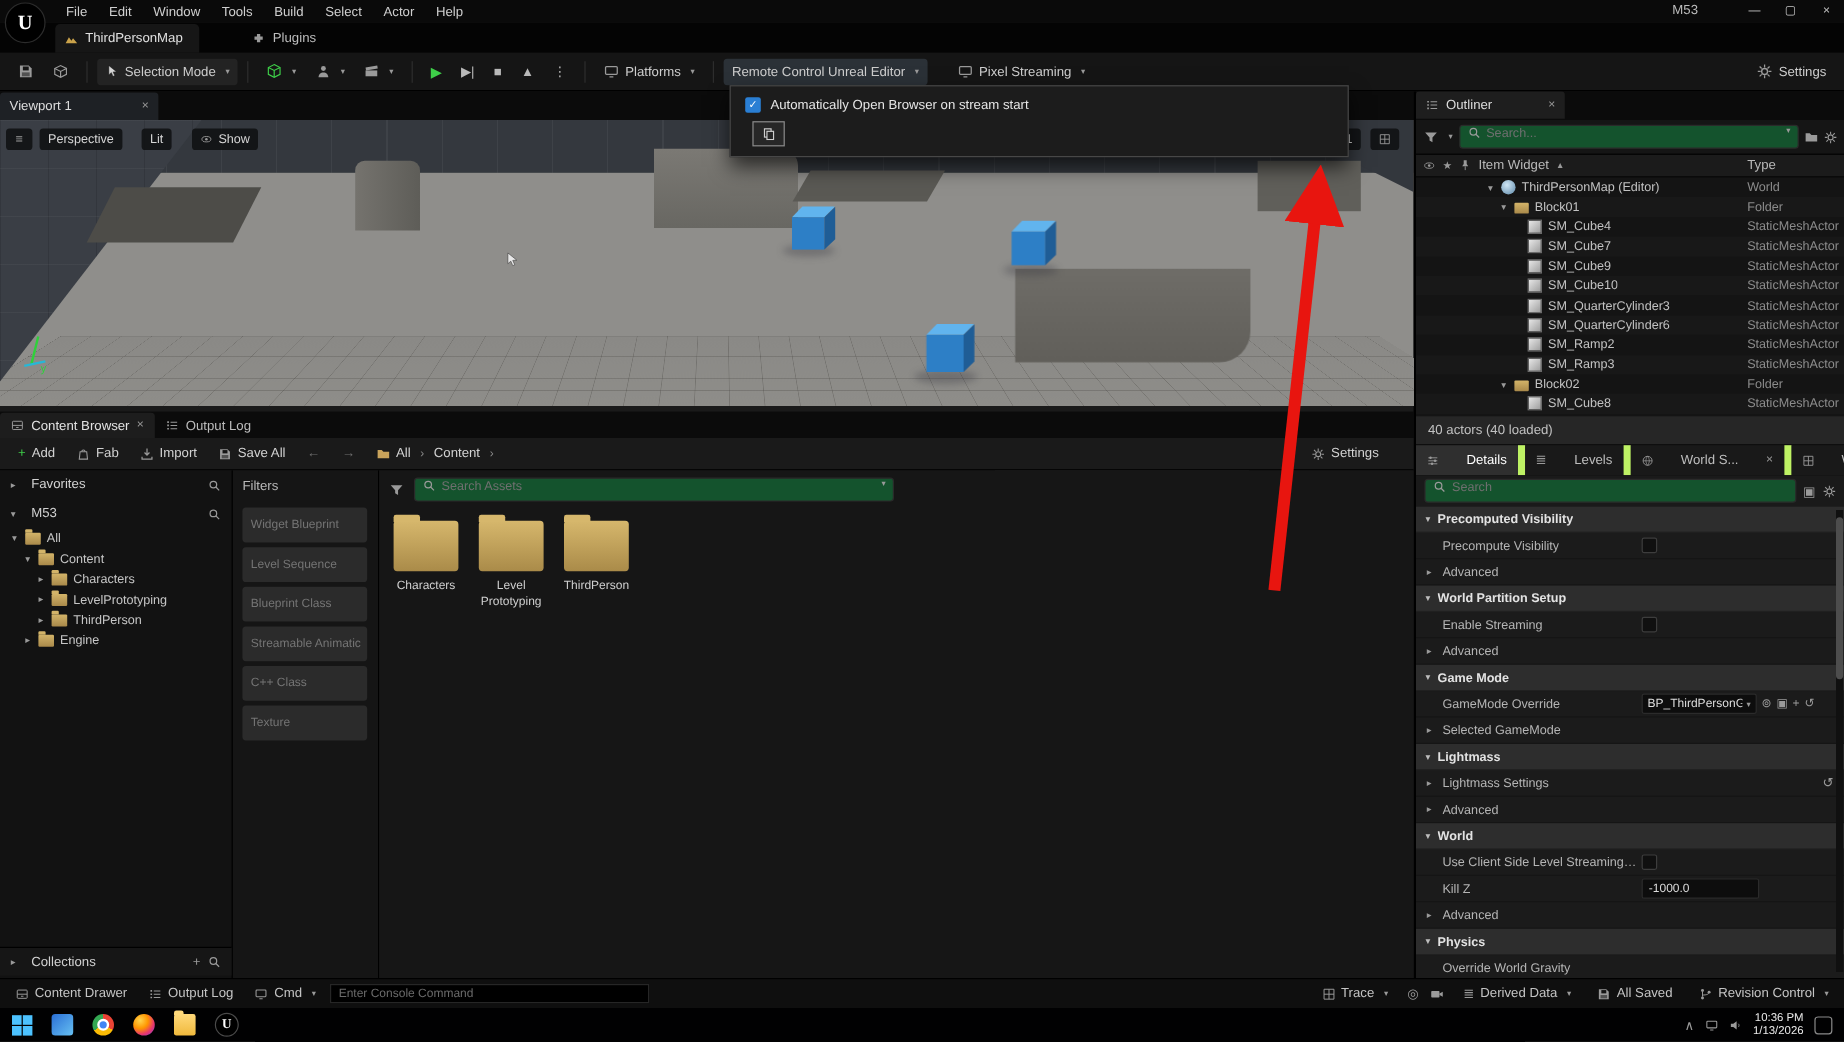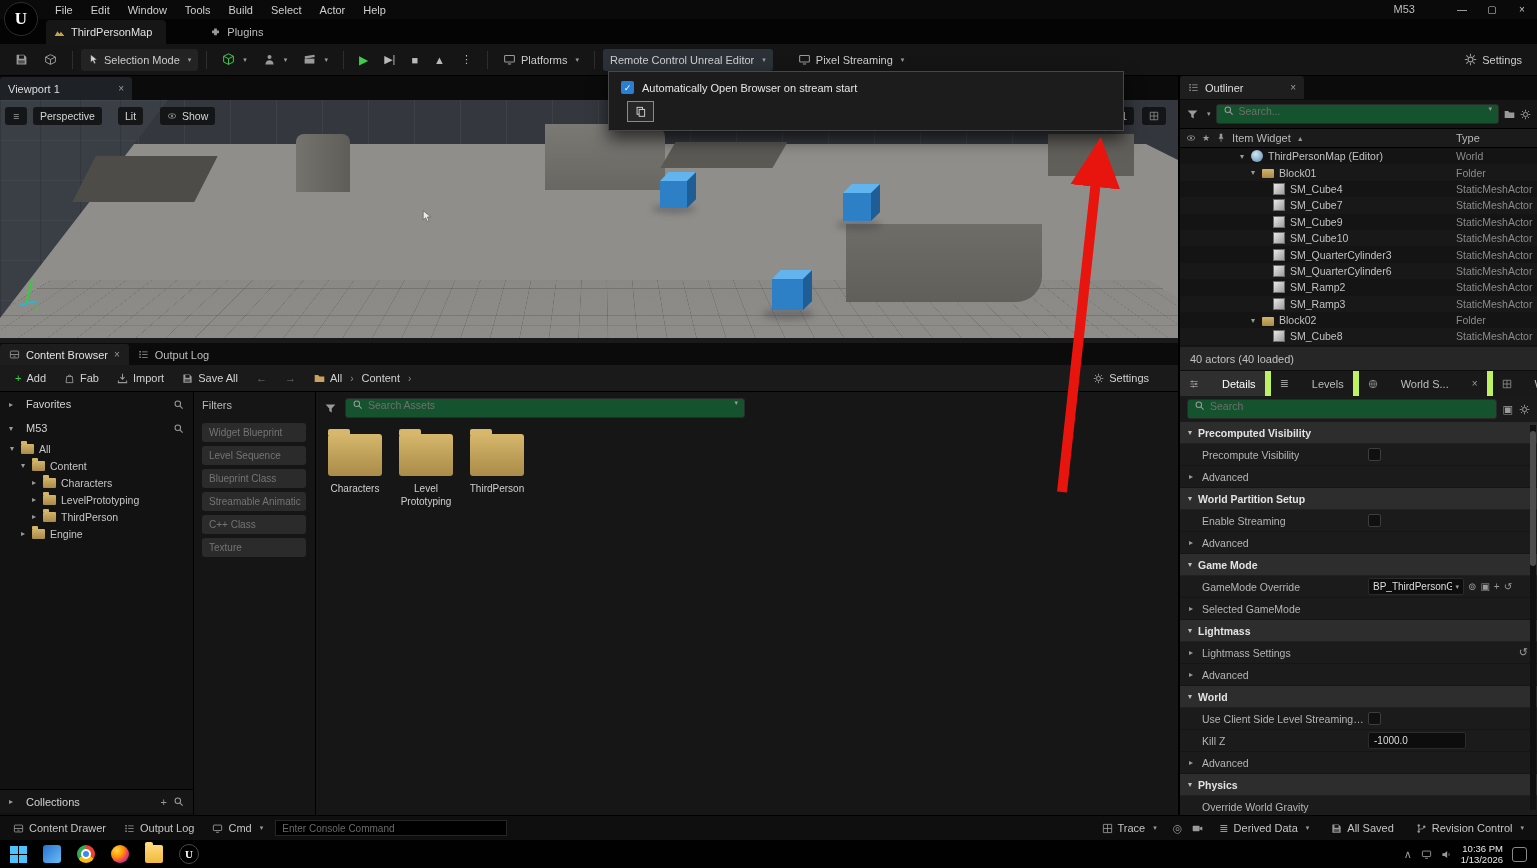--- a/index.html
+++ b/index.html
@@ -99,21 +99,21 @@
   .trow { height:17px; display:flex; align-items:center; font-size:10.5px; color:#c6c6c6; padding-left:10px; }
   .tree-pad { display:inline-block; height:1px; flex:none; }
   .tree-arrow { width:11px; font-size:8px; color:#9a9a9a; flex:none; }
   .mini-folder { width:13px; height:10px; background:linear-gradient(180deg,#d3b469,#a9894a); border-radius:1px; position:relative; margin-right:5px; flex:none; }
   .mini-folder::before { content:""; position:absolute; top:-3px; left:0; width:6px; height:3px; background:#d3b469; border-radius:1px 1px 0 0; }
   #collections-row { position:absolute; bottom:2px; left:0; right:0; height:24px; border-top:1px solid #000;
                      display:flex; align-items:center; gap:6px; padding:0 9px; color:#d2d2d2; background:#161616; }
 
   #cb-filters { position:absolute; top:392px; left:194px; width:122px; height:423px; background:#151515; border-right:1px solid #000; padding:7px 8px; }
   #filters-title { color:#b9b9b9; margin-bottom:12px; }
-  .chip { width:104px; height:19px; background:#2b2b2b; border-radius:3px; color:#747474; font-size:10px;
+  .chip { width:104px; height:29px; background:#2b2b2b; border-radius:3px; color:#747474; font-size:10px;
           display:flex; align-items:center; padding:0 7px; margin-bottom:4px; white-space:nowrap; overflow:hidden; }
 
   #cb-assets { position:absolute; top:392px; left:316px; width:862px; height:423px; background:#161616; }
   #cb-assets-toolbar { display:flex; align-items:center; gap:8px; padding:6px 8px 0; }
   .searchbox { display:flex; align-items:flex-start; gap:5px; background:#14532d; border:1px solid #2a2a2a; border-radius:3px; height:20px; padding:0 6px; }
   .searchbox input { flex:1; background:transparent; border:none; color:#ddd; font-size:10.5px; font-family:inherit; }
   .searchbox input::placeholder { color:#6f6f6f; }
   #asset-grid { display:flex; padding:16px 2px 0 7px; }
   .asset { width:64px; display:flex; flex-direction:column; align-items:center; gap:7px; margin-right:7px; }
   .folder-thumb { width:54px; height:42px; background:linear-gradient(180deg,#d6b76c,#aa8b49); border-radius:3px; position:relative; }
@@ -159,21 +159,21 @@
   .gmicons { display:flex; gap:4px; font-size:10px; color:#9a9a9a; }
   .numin { width:98px; height:17px; background:#0d0d0d; border:1px solid #2b2b2b; border-radius:2px; display:flex; align-items:center; padding:0 5px; font-size:10px; color:#ddd; }
   .resetbtn { position:absolute; right:9px; color:#9a9a9a; font-size:11px; }
   #details-scroll { position:absolute; left:1530px; top:425px; width:6px; height:385px; background:#101010; }
   #details-scroll .thumb { position:absolute; top:6px; left:0; width:6px; height:135px; background:#4d4d4d; border-radius:3px; }
 
   
   #statusbar { position:absolute; top:815px; left:0; right:0; height:25px; background:#0f0f0f; border-top:1px solid #000;
                display:flex; align-items:center; gap:6px; padding:0 7px; }
   .sbitem { display:flex; align-items:center; gap:5px; color:#c4c4c4; padding:3px 6px; flex:none; }
-  #console-box { display:flex; align-items:center; width:232px; height:16px; background:#000; border:1px solid #262626; padding:0 6px; }
+  #console-box { display:flex; align-items:center; width:266px; height:16px; background:#000; border:1px solid #262626; padding:0 6px; }
   #console-box input { flex:1; background:transparent; border:none; color:#777; font-size:10px; font-family:inherit; }
   #console-box input::placeholder { color:#6a6a6a; }
   #sb-right { margin-left:auto; display:flex; align-items:center; gap:10px; }
 
   
   #taskbar { position:absolute; top:840px; left:0; right:0; height:28px; background:#010102; display:flex; align-items:center; padding:0 10px; gap:16px; }
   .tb-ico { width:18px; height:18px; flex:none; border-radius:3px; position:relative; }
   #win-logo { display:grid; grid-template-columns:8px 8px; grid-template-rows:8px 8px; gap:1px; width:17px; height:17px; }
   #win-logo i { background:#4cc2ff; display:block; }
   #ico-widgets { background:linear-gradient(135deg,#2a6fd6,#67c0f2); }

